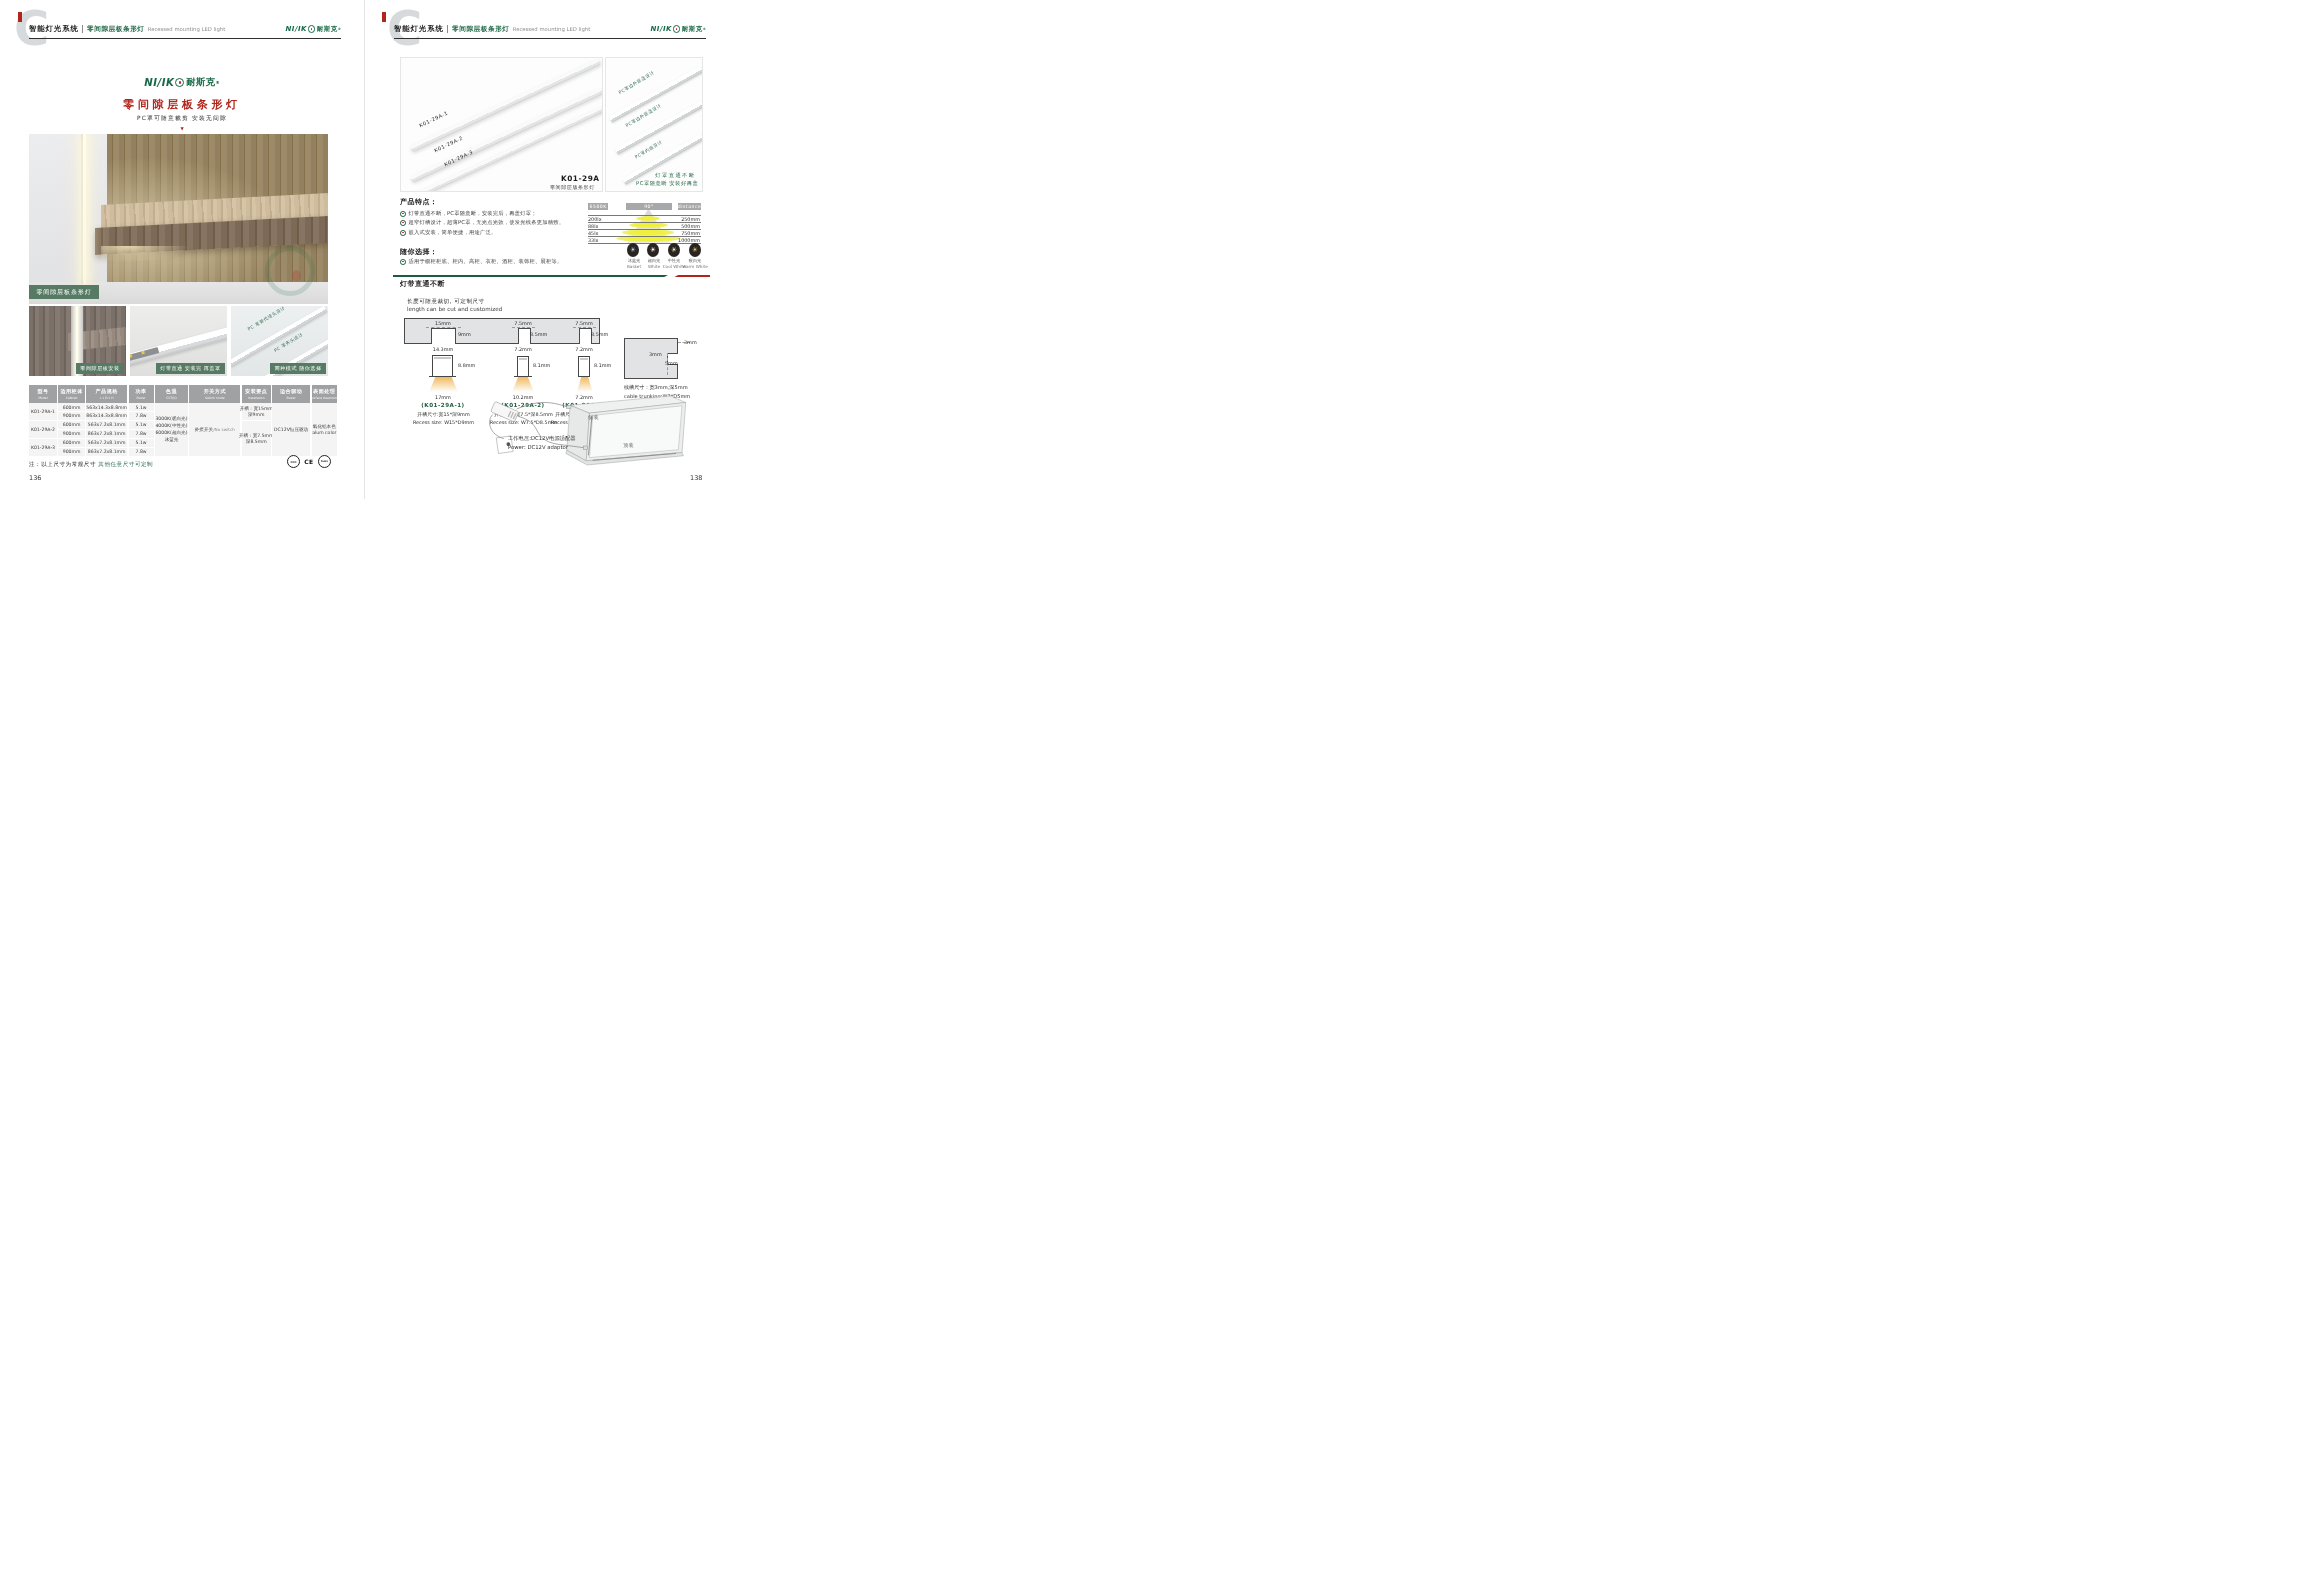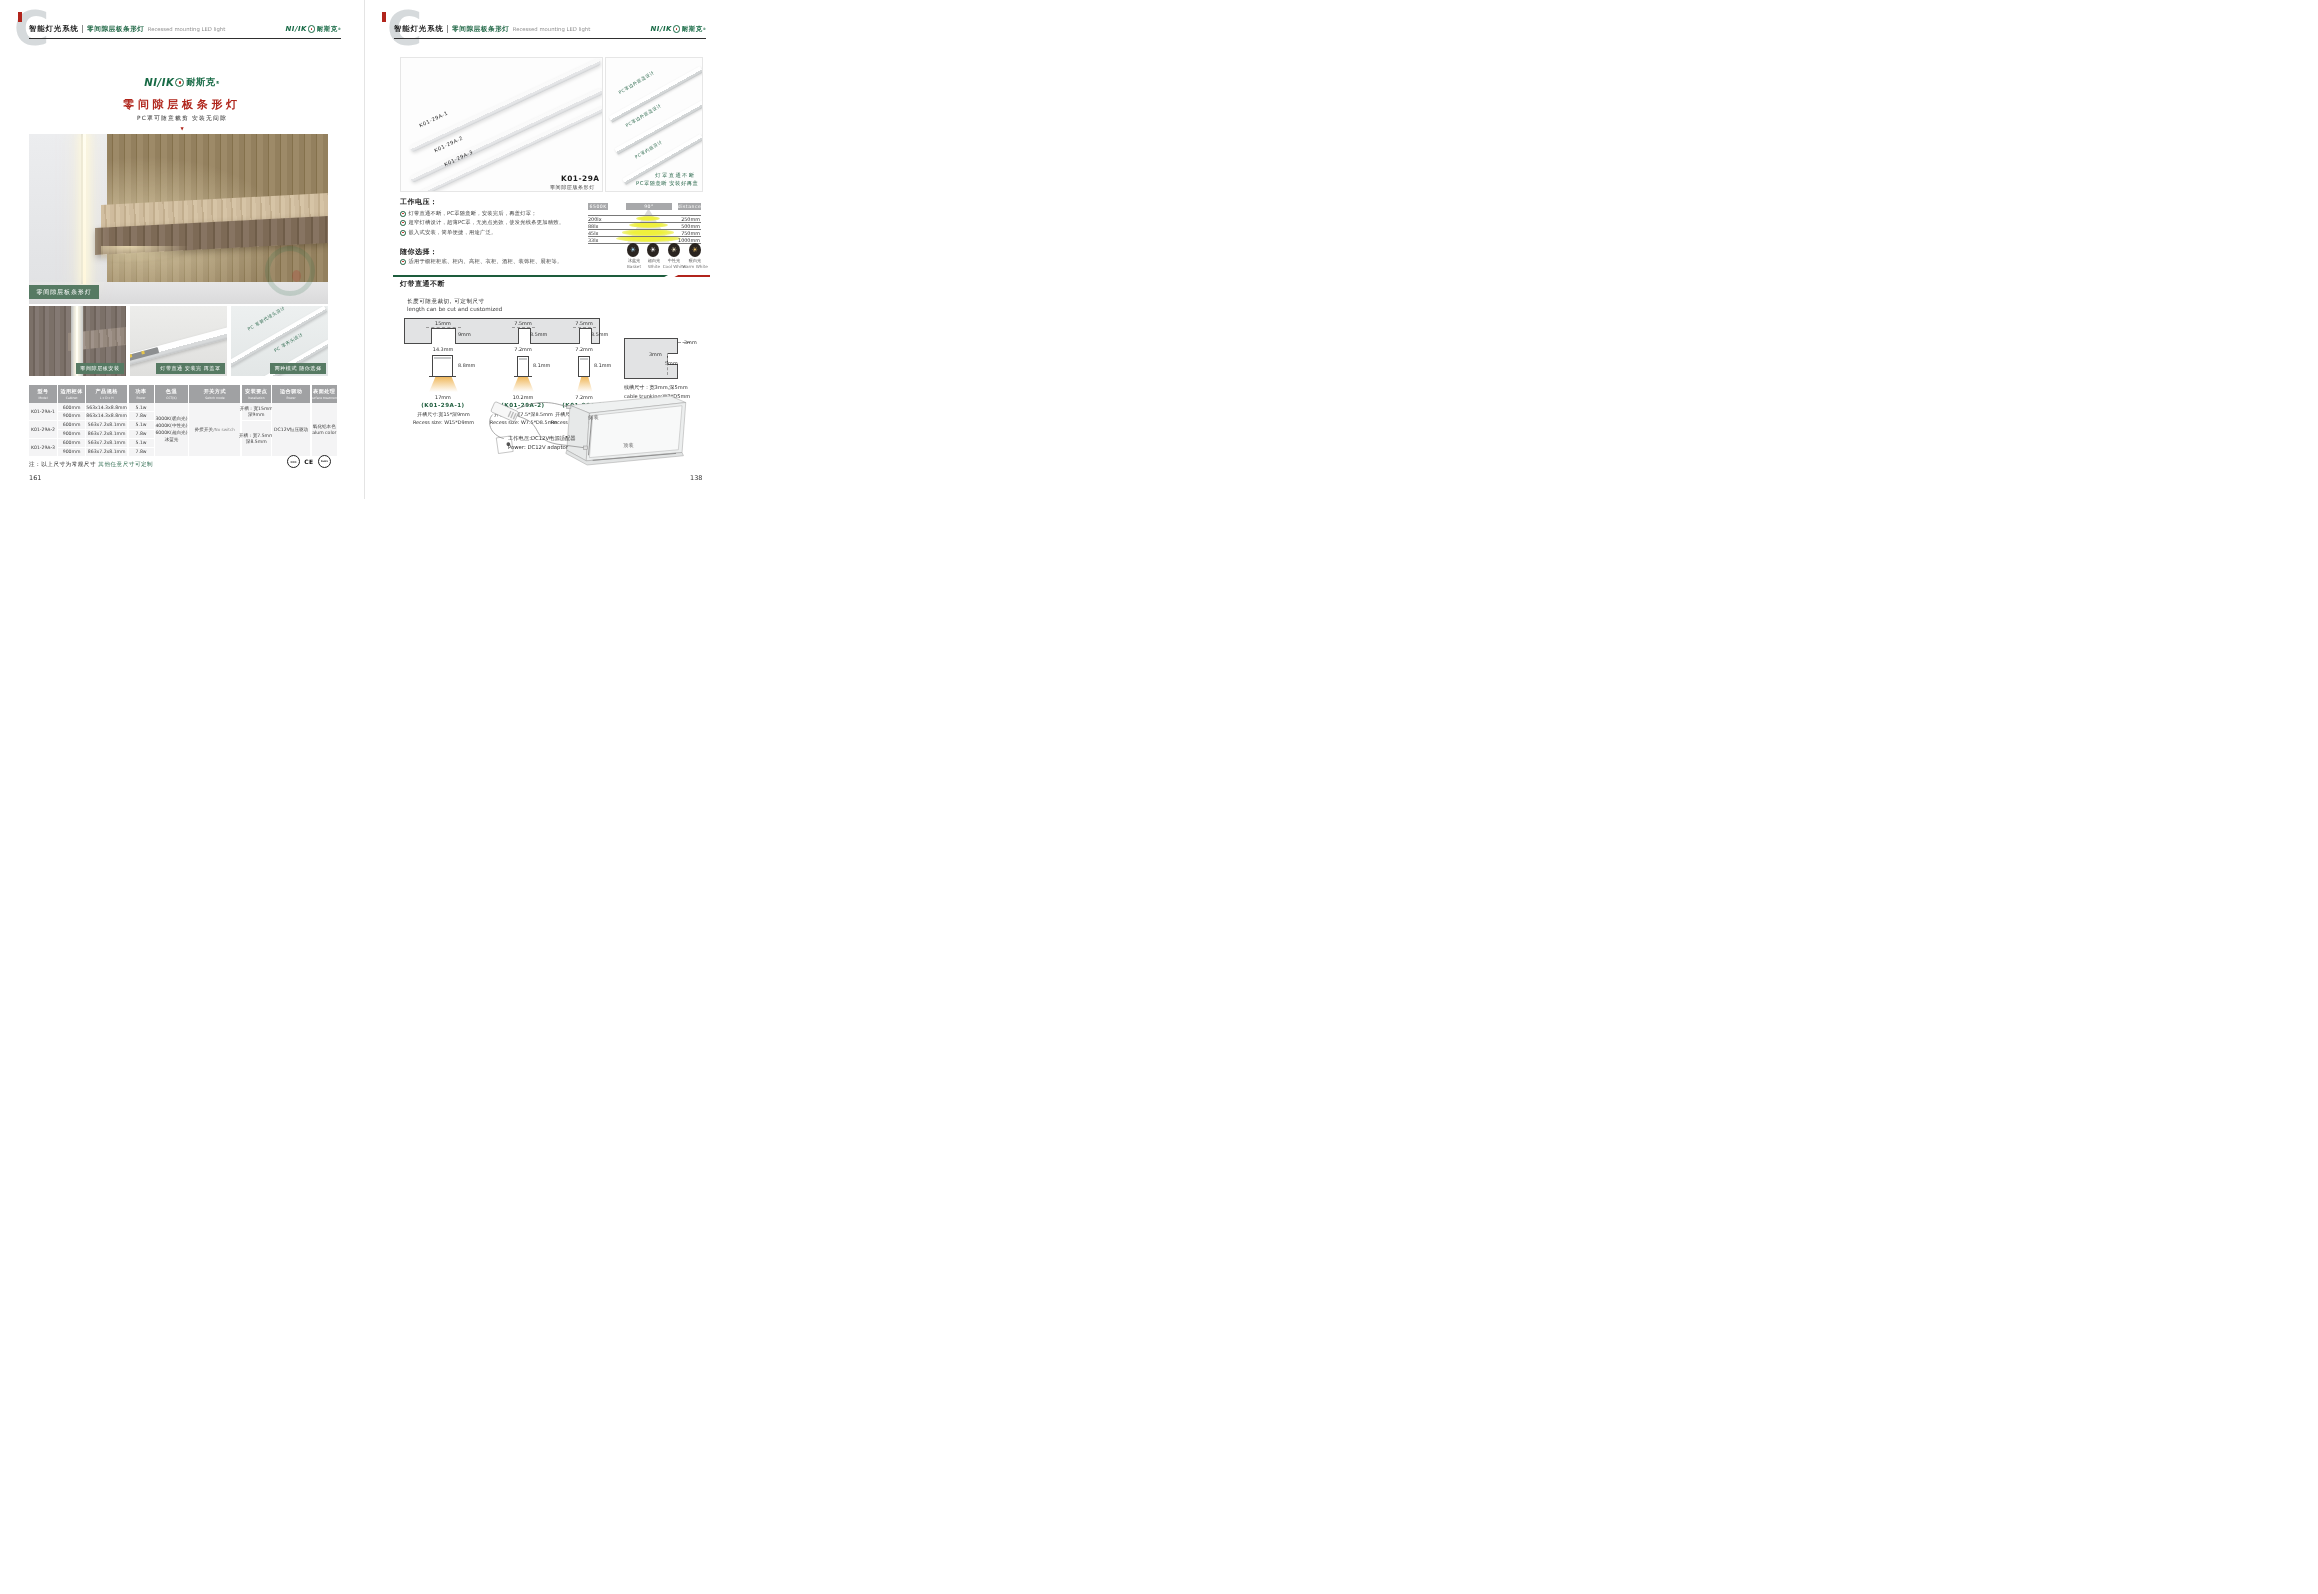--- a/index.html
+++ b/index.html
@@ -306,21 +306,21 @@
     </div>
 
     <div class="note-line">
       <span>注：以上尺寸为常规尺寸 </span><span class="grn">其他任意尺寸可定制</span>
     </div>
     <div class="certs">
       <div class="cert-circ">CCC</div>
       <div class="cert-ce">CE</div>
       <div class="cert-circ" style="font-size:2.3px;">RoHS</div>
     </div>
-    <div class="pagenum" style="left:29px;top:474px;">161</div>
+    <div class="pagenum" style="left:29px;top:474px;">136</div>
   </div>
 
   <div class="abs" style="left:364px;top:0;width:0.5px;height:499px;background:#e4e4e4;"></div>
 
   <div class="page" id="page2">
     <div class="c-mark" style="left:22px;">C</div>
     <div class="red-tab" style="left:16.7px;"></div>
 
     <div class="hdr">
       <span class="hdr-sys">智能灯光系统</span>
@@ -354,21 +354,21 @@
       <div class="mini-profile" style="left:-2.3px;top:33px;width:104px;transform:rotate(-29deg);"></div>
       <div class="mini-profile" style="left:3.7px;top:66px;width:100px;transform:rotate(-29deg);"></div>
       <div class="mini-profile" style="left:11.6px;top:98px;width:90px;transform:rotate(-30deg);"></div>
       <div class="rot-label" style="left:10.2px;top:22px;">PC罩边外延盖设计</div>
       <div class="rot-label" style="left:16.7px;top:55px;">PC罩边外延盖设计</div>
       <div class="rot-label" style="left:27px;top:89px;">PC罩内嵌设计</div>
       <div class="pr-note" style="right:6.5px;top:114px;font-size:5.3px;letter-spacing:1.4px;">灯罩直通不断</div>
       <div class="pr-note" style="right:3.7px;top:122px;font-size:5.3px;letter-spacing:0.5px;">PC罩随意断  安装好再盖</div>
     </div>
 
-    <div class="sec-title" style="left:35px;top:197px;">工作电压：</div>
+    <div class="sec-title" style="left:35px;top:197px;">产品特点：</div>
     <div class="bullet" style="left:35px;top:210px;">
       <span class="blt-ico">
           <i></i>
         </span>
       <span>灯带直通不断，PC罩随意断，安装完后，再盖灯罩；</span>
     </div>
     <div class="bullet" style="left:35px;top:219px;">
       <span class="blt-ico">
           <i></i>
         </span>

